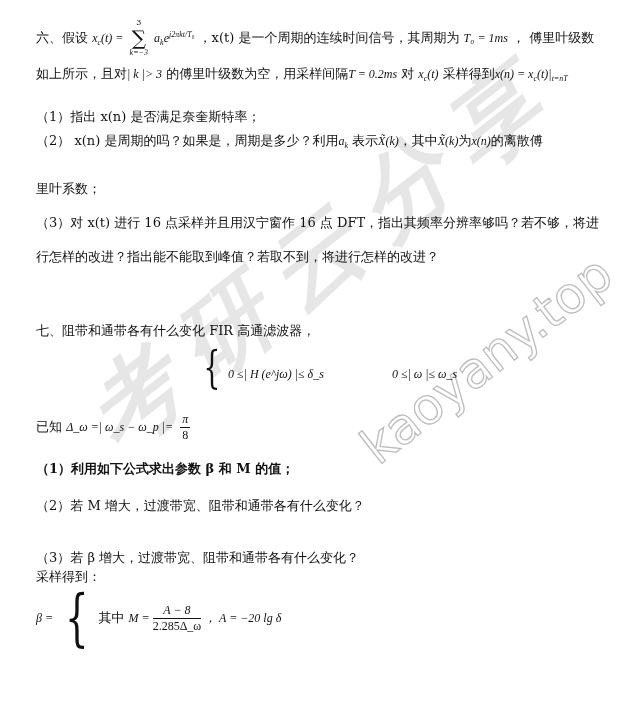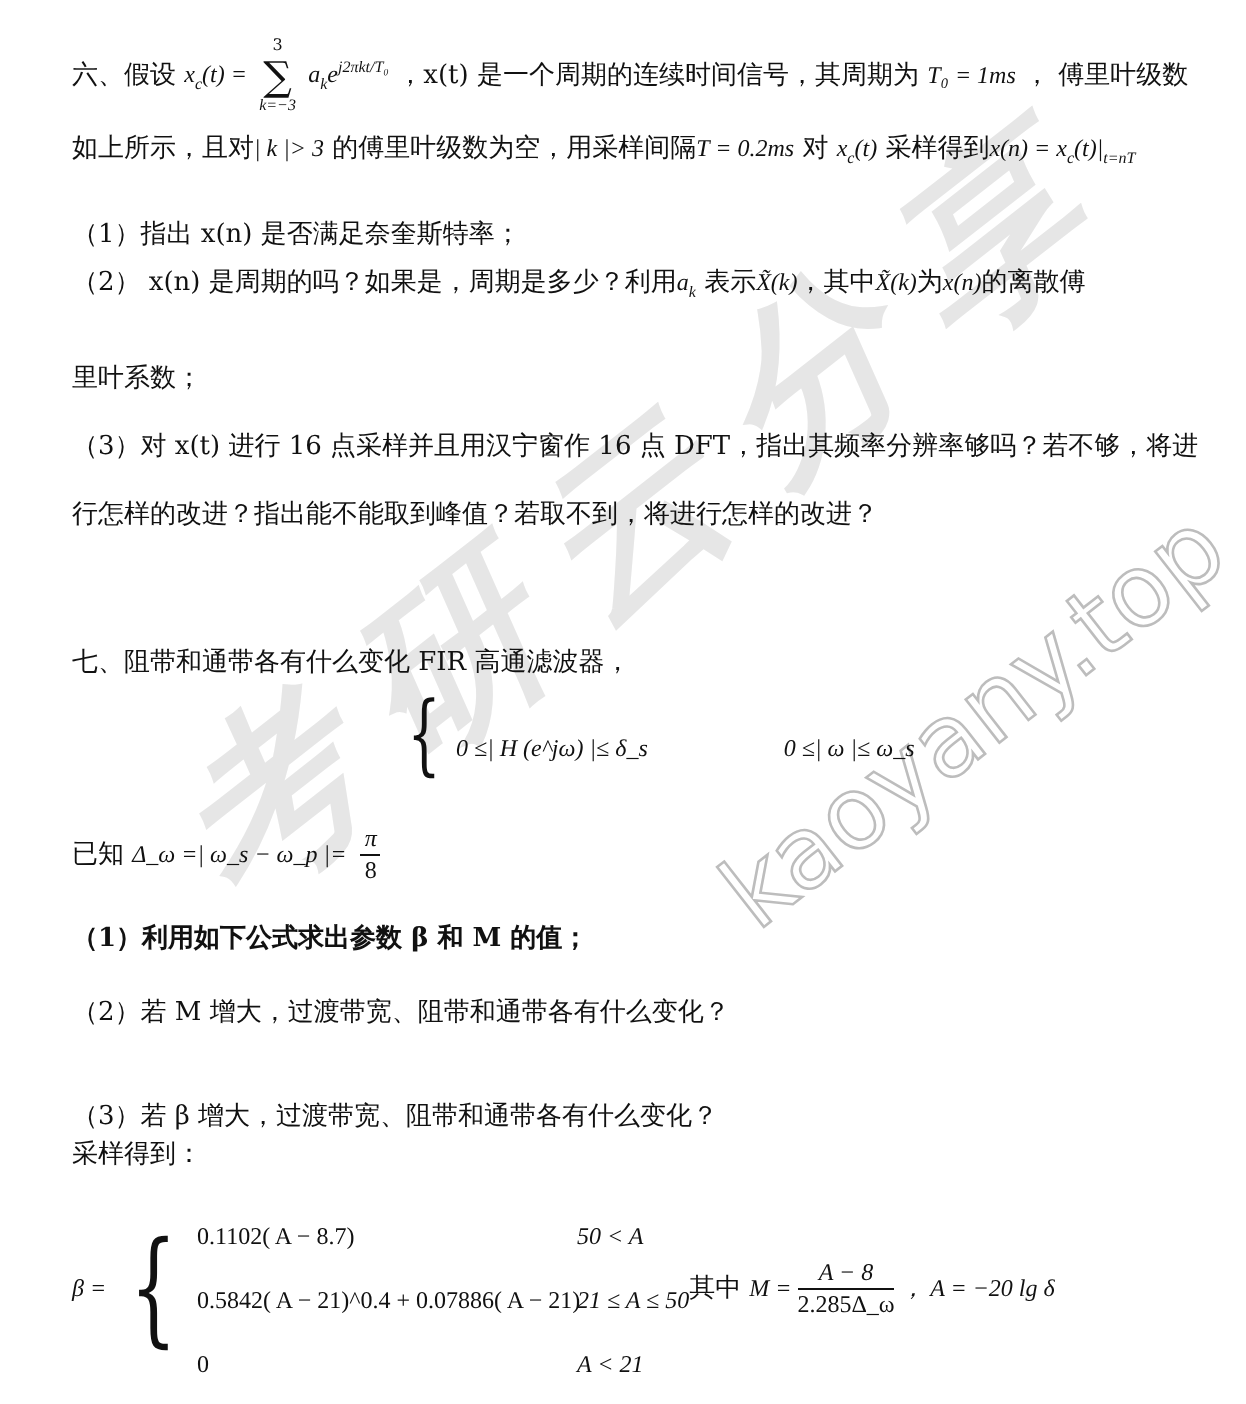--- a/index.html
+++ b/index.html
@@ -78,25 +78,20 @@
 </div>
 
 <div class="line" style="top:460px;font-weight:bold;">（1）利用如下公式求出参数 β 和 M 的值；</div>
 <div class="line" style="top:497px;">（2）若 M 增大，过渡带宽、阻带和通带各有什么变化？</div>
 <div class="line" style="top:549px;">（3）若 β 增大，过渡带宽、阻带和通带各有什么变化？</div>
 <div class="line" style="top:568px;">采样得到：</div>
 
 <div class="brace-block" style="left:36px; top:596px;">
   <span class="m" style="margin-right:4px;">β =</span>
   <span class="brace" style="font-size:62px;">{</span>
-  <div class="rows mr">
-    <div><span style="display:inline-block;width:190px;">0.1102( A − 8.7)</span><span class="m">50 &lt; A</span></div>
-    <div><span style="display:inline-block;width:190px;">0.5842( A − 21)^0.4 + 0.07886( A − 21)</span><span class="m">21 ≤ A ≤ 50</span></div>
-    <div><span style="display:inline-block;width:190px;">0</span><span class="m">A &lt; 21</span></div>
-  </div>
   <span style="margin-left:0;">其中</span>
   <span class="m" style="margin-left:4px;">M =</span>
   <span class="frac">
       <span class="n m">A − 8</span>
       <span class="d mr">2.285Δ_ω</span>
     </span>
   <span class="m">，  A = −20 lg δ</span>
 </div>
 
 </body></html>

